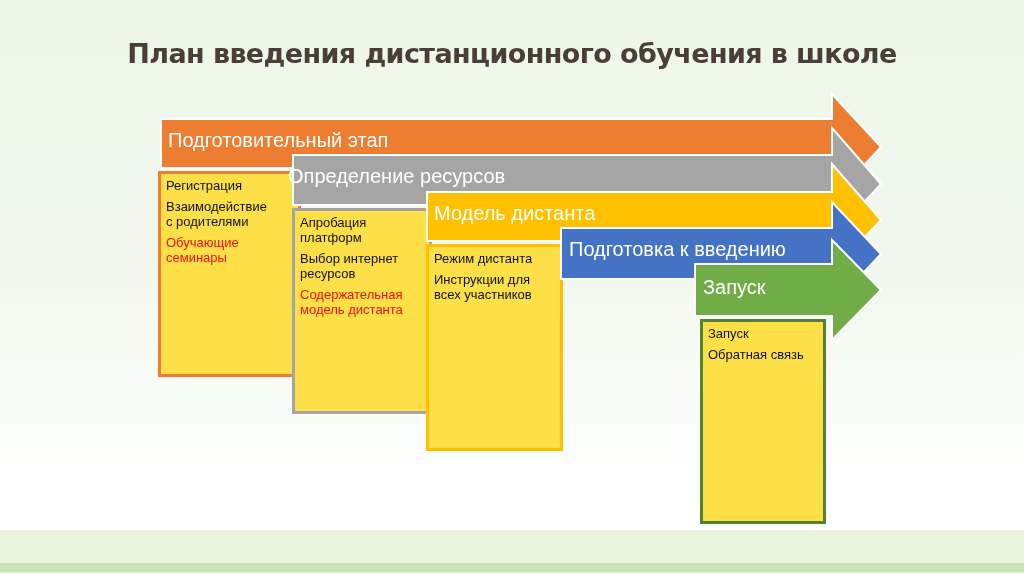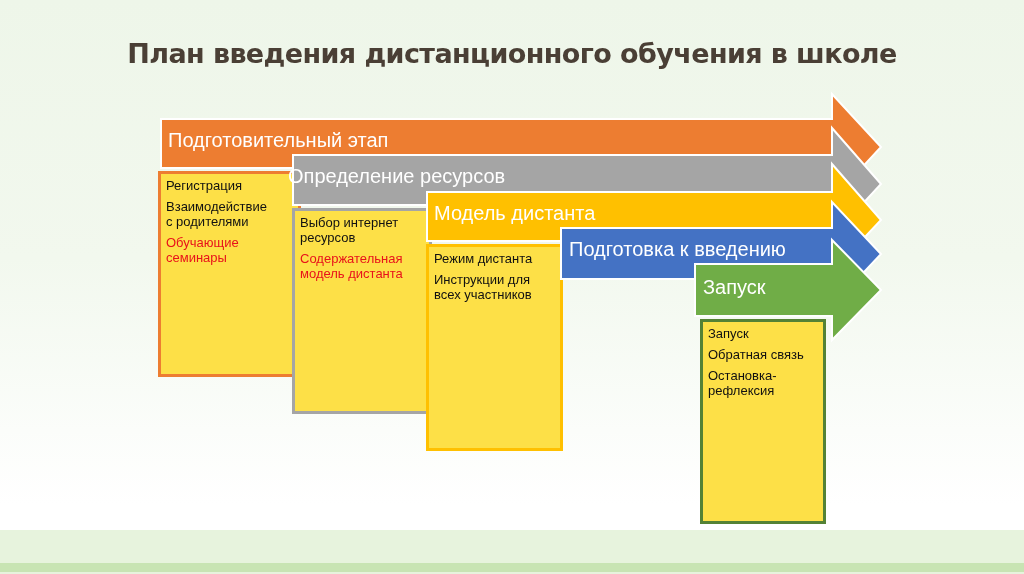--- a/index.html
+++ b/index.html
@@ -37,33 +37,33 @@
 
 <div class="title">План введения дистанционного обучения в школе</div>
 
 <div class="box" style="left:158px; top:171px; width:143px; height:206px; border-color:#ed7d31;">
   <div class="item">Регистрация</div>
   <div class="item" style="width:110px">Взаимодействие с родителями</div>
   <div class="item red" style="width:110px">Обучающие семинары</div>
 </div>
 
 <div class="box" style="left:292px; top:208px; width:140px; height:206px; border-color:#a5a5a5;">
+  <div class="item" style="width:100px">Апробация платформ</div>
   <div class="item" style="width:125px">Выбор интернет ресурсов</div>
   <div class="item red" style="width:125px">Содержательная модель дистанта</div>
 </div>
 
 <div class="box" style="left:426px; top:244px; width:137px; height:207px; border-color:#ffc000;">
   <div class="item">Режим дистанта</div>
   <div class="item" style="width:125px">Инструкции для всех участников</div>
 </div>
 
 <div class="box" style="left:700px; top:319px; width:126px; height:205px; border-color:#548235;">
   <div class="item">Запуск</div>
   <div class="item">Обратная связь</div>
-  <div class="item" style="width:90px">Остановка-рефлексия</div>
 </div>
 
 <svg class="arrows" width="1024" height="574">
   <g stroke="#ffffff" stroke-width="2" stroke-linejoin="miter">
     <polygon points="161,119 832,119 832,94 881,147 832,200 832,168 161,168" fill="#ed7d31"></polygon>
     <polygon points="293,155 832,155 832,128 881,184 832,237 832,205 293,205" fill="#a5a5a5"></polygon>
     <polygon points="427,192 832,192 832,164 881,220 832,272 832,241 427,241" fill="#ffc000"></polygon>
     <polygon points="561,228 832,228 832,202 881,254 832,306 832,279 561,279" fill="#4472c4"></polygon>
     <polygon points="695,264 832,264 832,240 881,290 832,340 832,316 695,316" fill="#70ad47"></polygon>
   </g>

